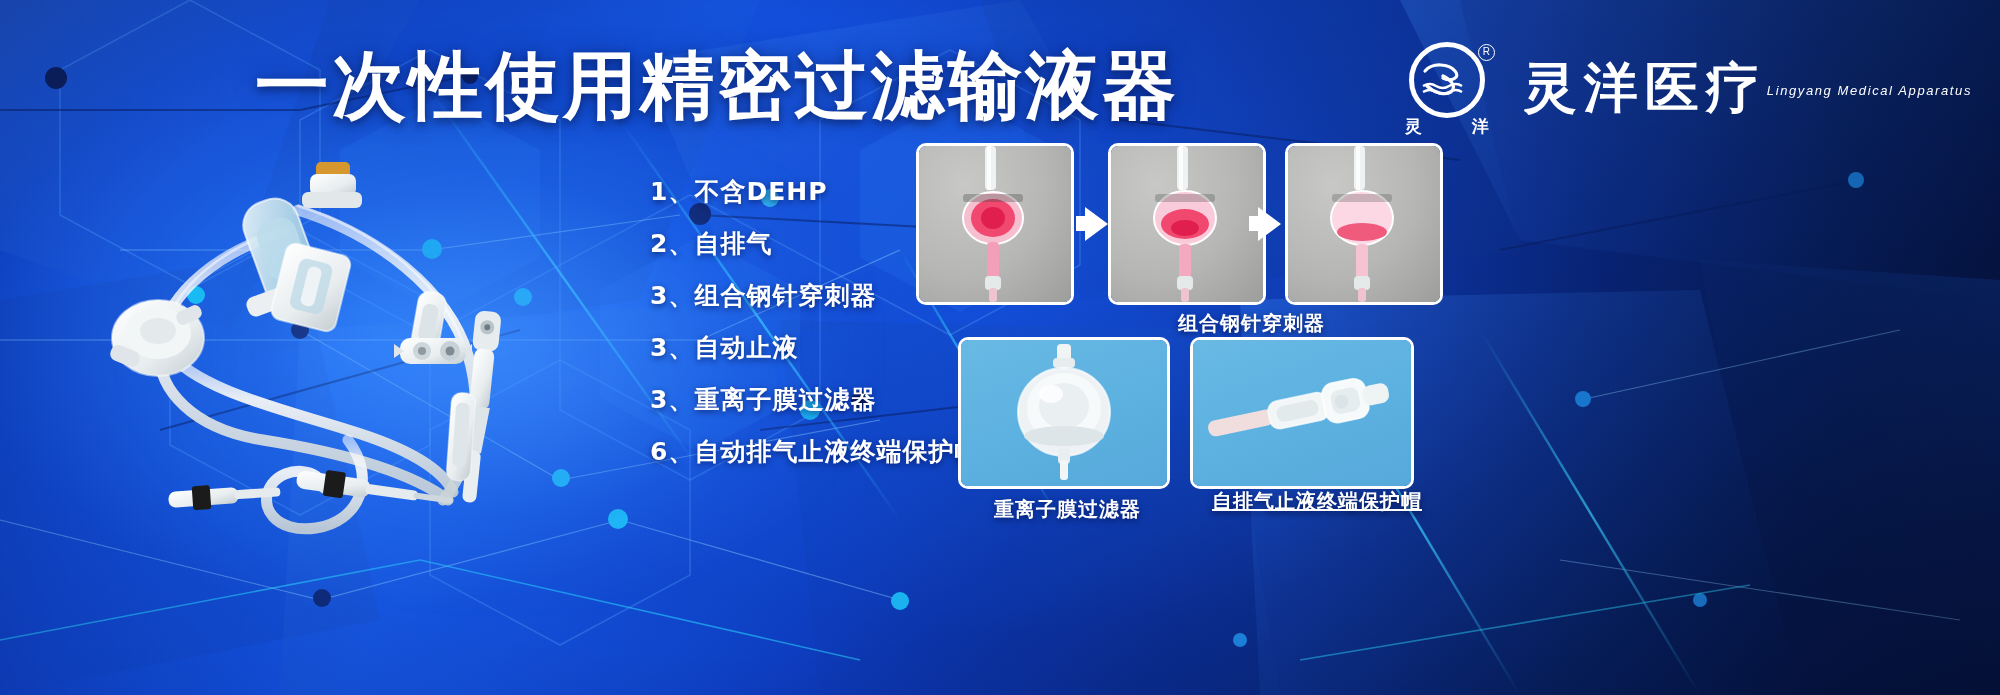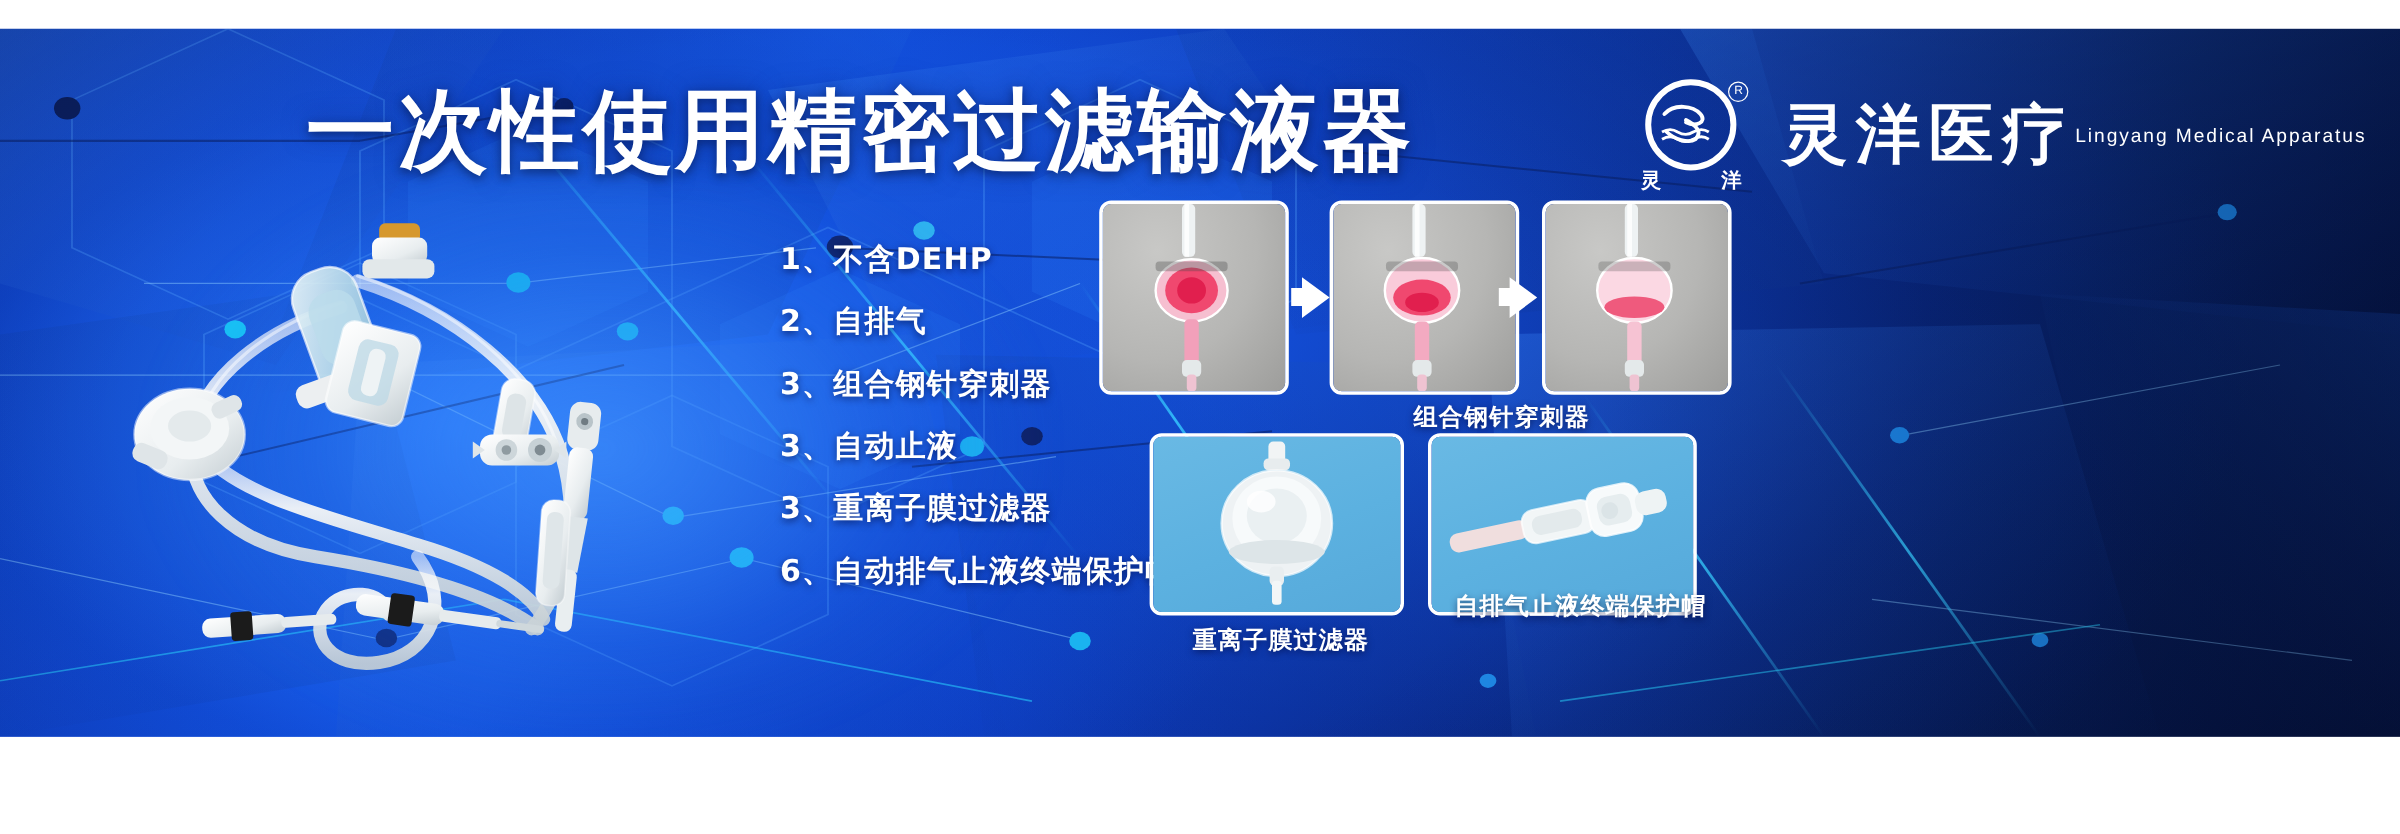--- a/index.html
+++ b/index.html
@@ -3,27 +3,26 @@
 <meta charset="utf-8">
 <style>
   * { box-sizing: border-box; margin: 0; padding: 0; }
   html, body {
     width: 2000px; height: 695px;
     overflow: hidden;
     font-family: "Liberation Sans", "DejaVu Sans", sans-serif;
   }
   #banner {
     position: relative;
-    width: 2000px; height: 590px;
+    width: 2000px; height: 695px;
     background:
       radial-gradient(ellipse 900px 620px at 380px 330px, rgba(40,125,255,0.95) 0%, rgba(18,80,220,0.55) 45%, rgba(8,38,140,0.0) 78%),
       radial-gradient(ellipse 1100px 700px at 1000px 250px, rgba(25,95,240,0.55) 0%, rgba(10,45,160,0.25) 55%, rgba(4,18,90,0) 80%),
       linear-gradient(118deg, #0b2f9e 0%, #0f43cf 16%, #1356e8 30%, #0d3ec4 48%, #0a2c92 64%, #07205f 80%, #050f33 100%);
     overflow: hidden;
-    margin-top: 24px;
   }
   
   .bg-svg { position: absolute; inset: 0; width: 100%; height: 100%; }
   .vignette {
     position: absolute; inset: 0;
     background: radial-gradient(ellipse 1500px 800px at 700px 330px, rgba(255,255,255,0.0) 40%, rgba(0,8,40,0.40) 100%);
     pointer-events: none;
   }
   .glow-left {
     position: absolute; left: 120px; top: 90px; width: 760px; height: 520px;
@@ -72,23 +71,24 @@
     color: #ffffff; font-size: 17px; font-weight: bold;
     font-family: "DejaVu Sans", "Liberation Sans", sans-serif;
   }
   .brand-text { display: flex; flex-direction: row; align-items: center; }
   .brand-cn {
     color: #ffffff; font-size: 54px; font-weight: bold; letter-spacing: 7px;
     line-height: 1.05; white-space: nowrap;
     font-family: "DejaVu Sans", "Liberation Sans", sans-serif;
   }
   .brand-en {
-    color: #ffffff; font-size: 16px; letter-spacing: 1.6px; white-space: nowrap;
+    color: #ffffff; font-size: 13px; letter-spacing: 1.6px; white-space: nowrap;
     margin-top: 4px;
     font-family: "Liberation Sans", sans-serif;
+    font-style: italic;
   }
 
   
   .features {
     position: absolute; left: 650px; top: 175px;
     display: flex; flex-direction: column; gap: 19px;
   }
   .feature-item {
     color: #ffffff;
     font-size: 25px;
@@ -147,21 +147,21 @@
     color: #ffffff;
     font-size: 20px;
     font-weight: bold;
     letter-spacing: 1px;
     white-space: nowrap;
     text-shadow: 0 2px 6px rgba(0,10,60,0.65);
     font-family: "DejaVu Sans", "Liberation Sans", sans-serif;
   }
   .cap-top { left: 1178px; top: 310px; }
   .cap-b1  { left: 994px;  top: 496px; text-align: center; }
-  .cap-b2  { left: 1212px; top: 468px; }
+  .cap-b2  { left: 1212px; top: 488px; text-decoration: underline; }
 </style>
 </head>
 <body>
 
 <div id="banner">
 
   <svg class="bg-svg" viewBox="0 0 2000 695" preserveAspectRatio="none">
     <defs>
       <linearGradient id="hexg" x1="0" y1="0" x2="1" y2="1">
         <stop offset="0%" stop-color="#2a79ff" stop-opacity="0.35"></stop>

